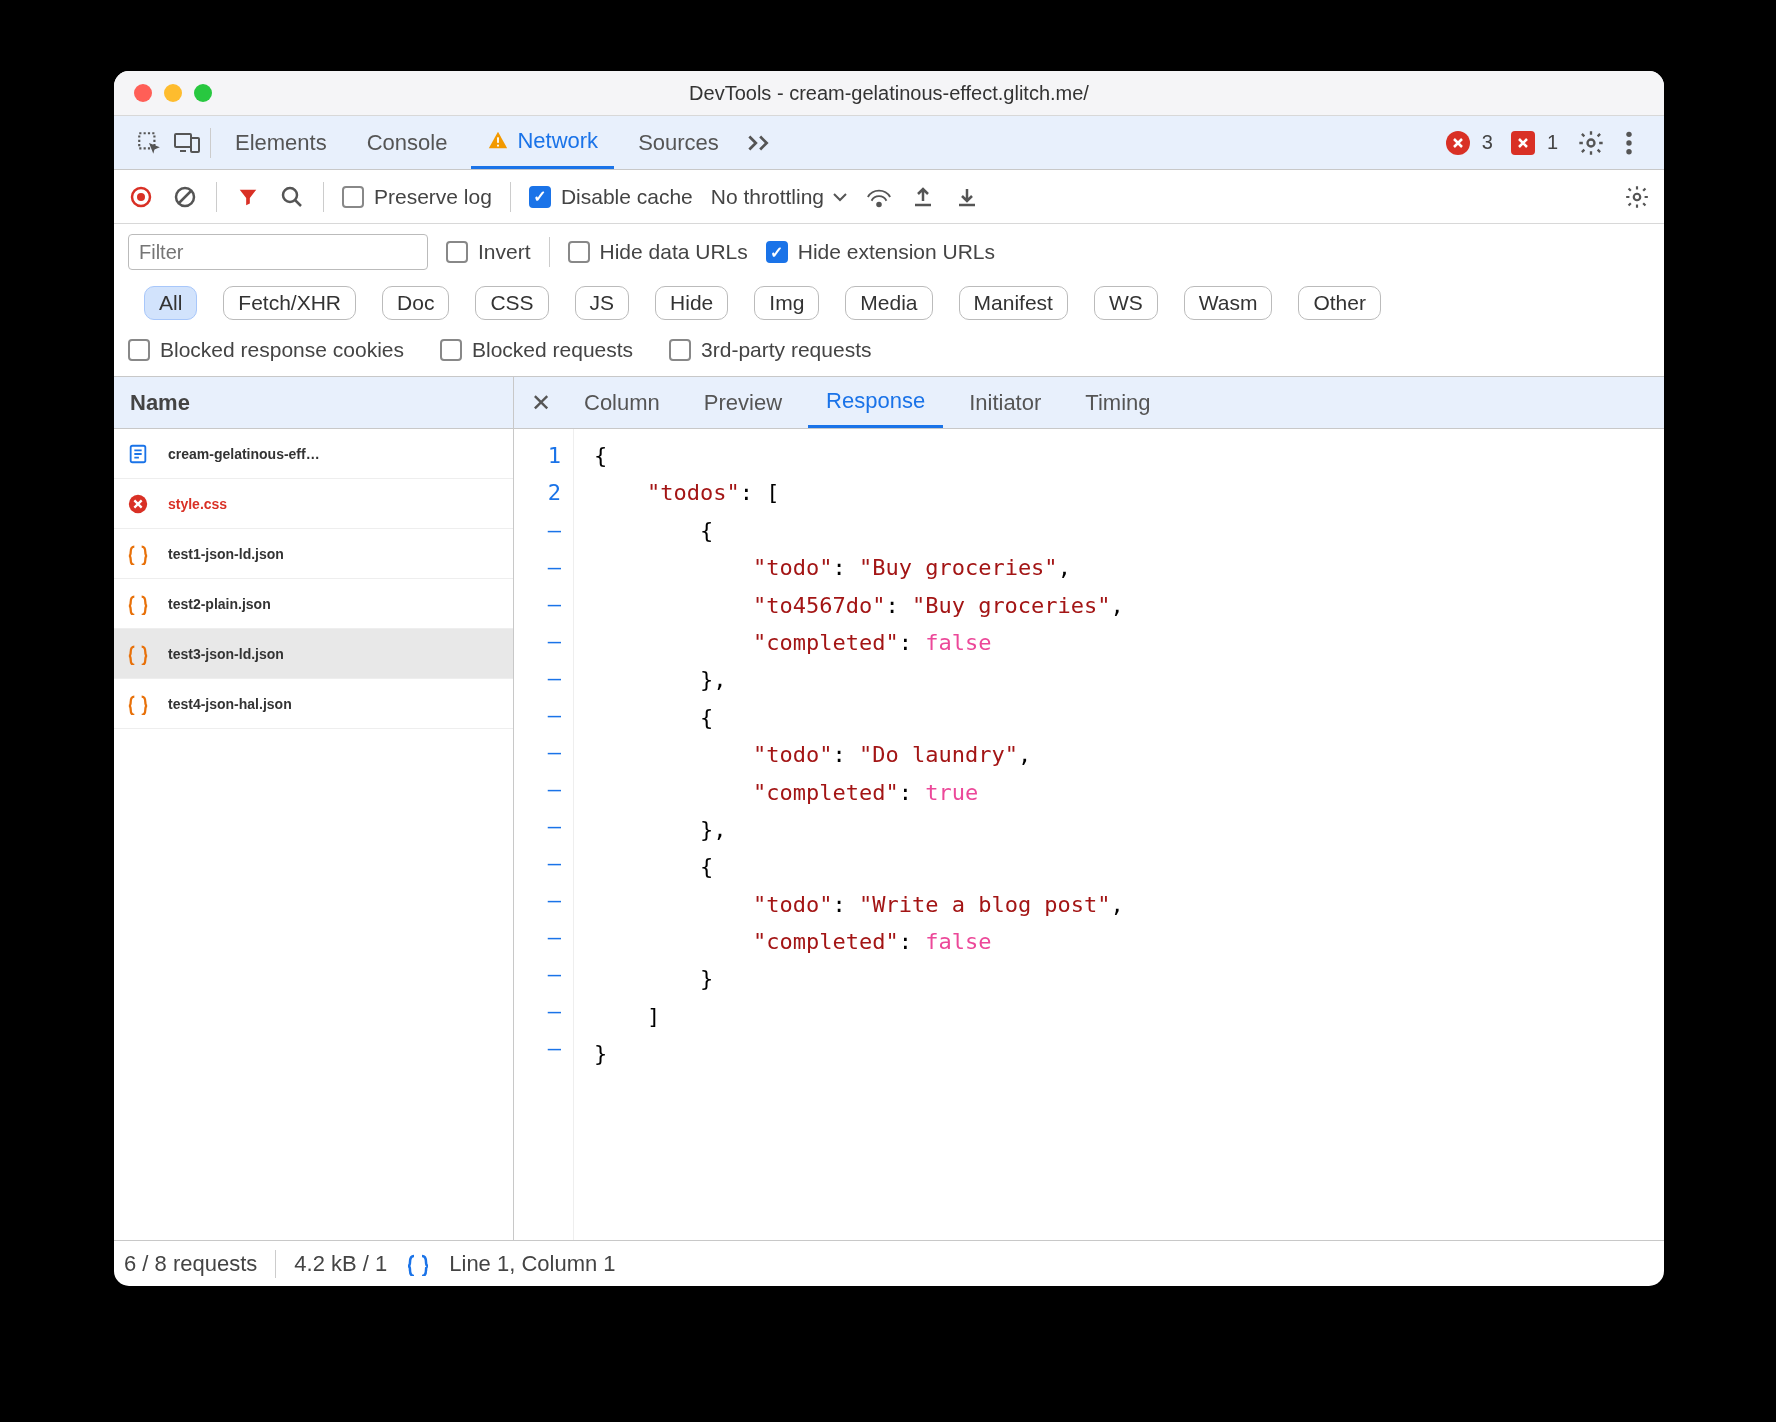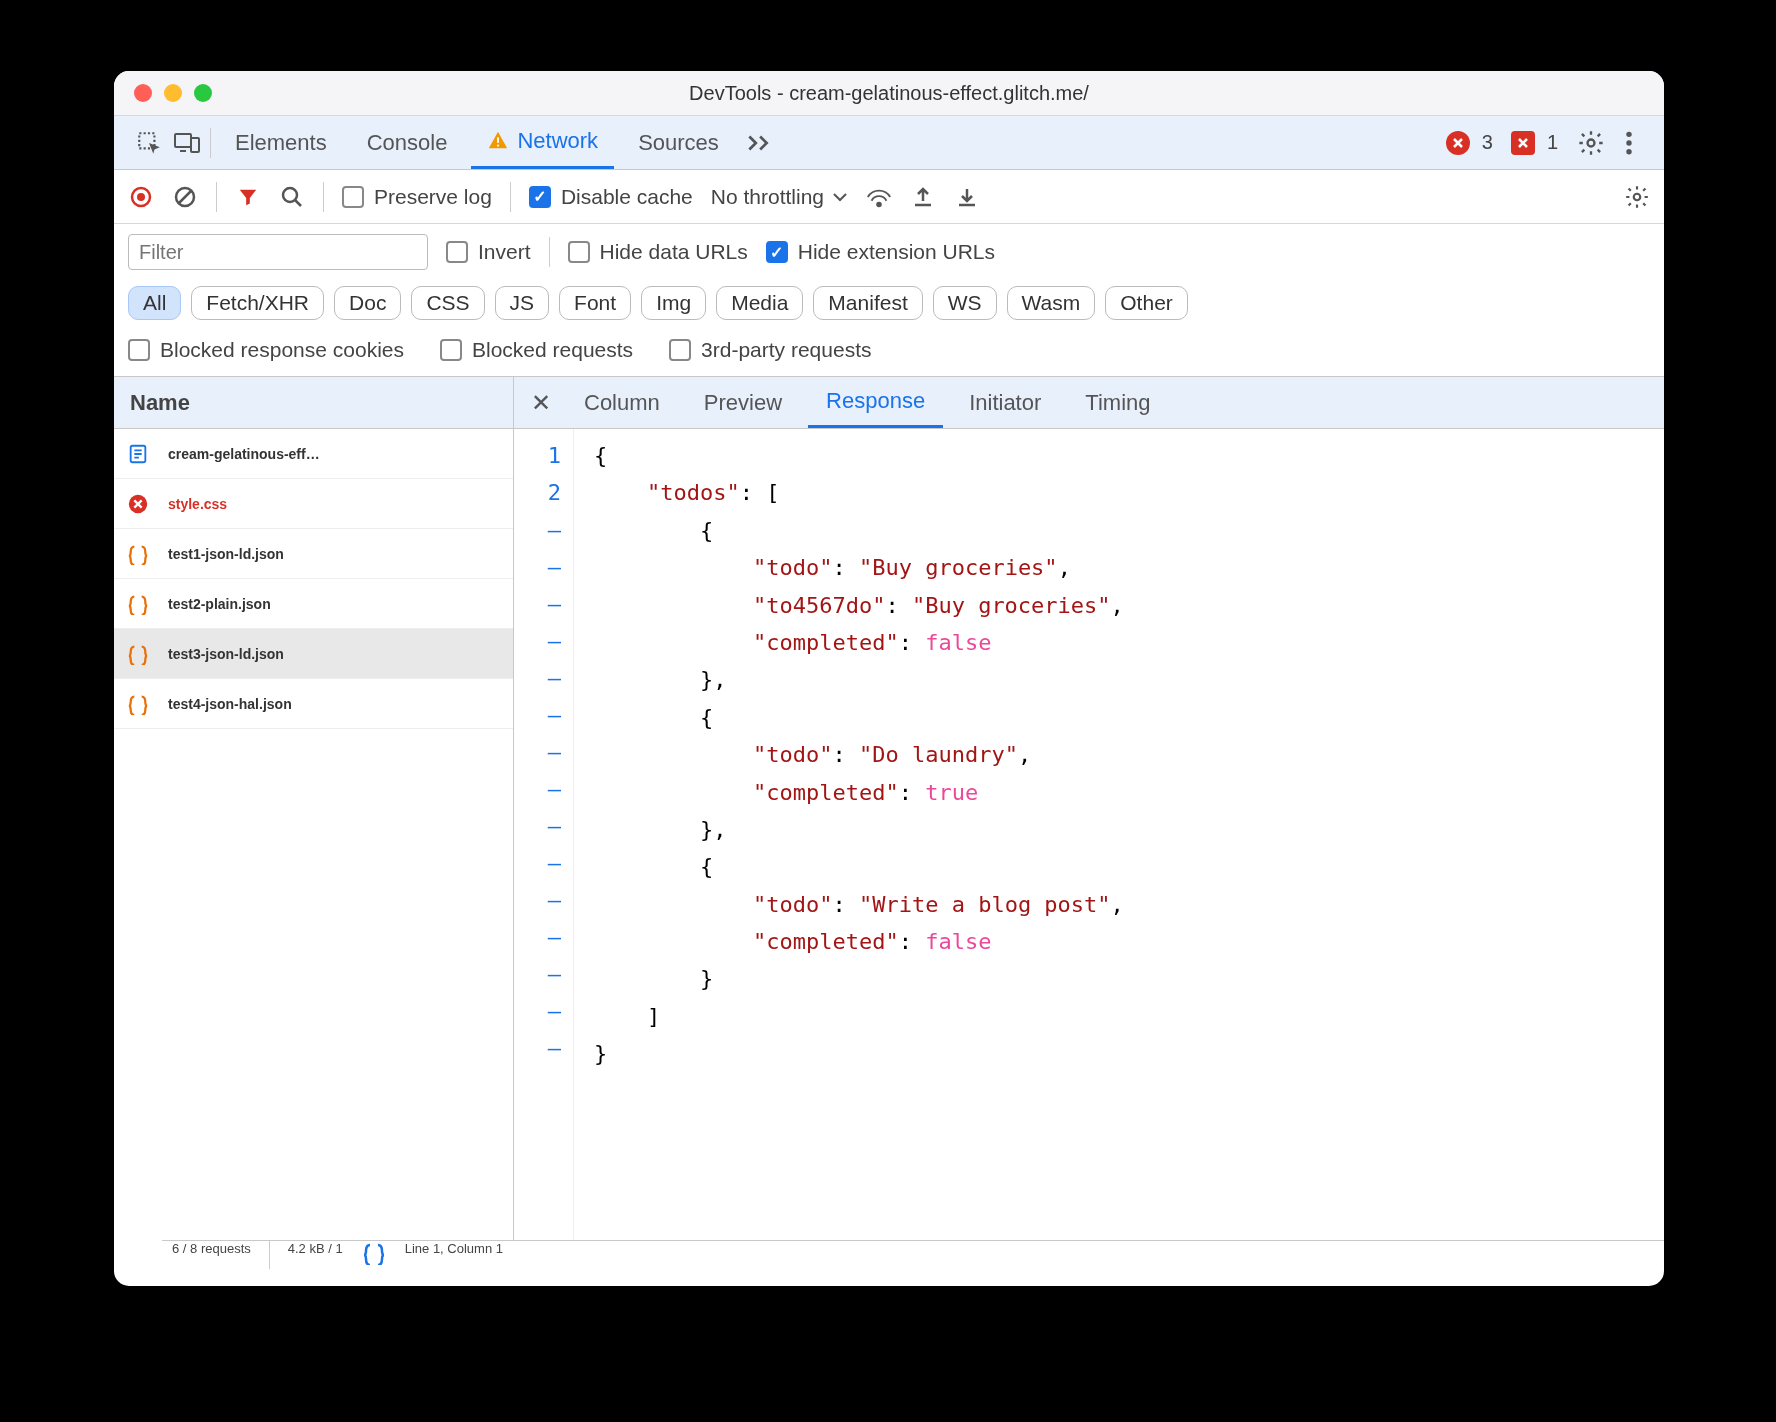--- a/index.html
+++ b/index.html
@@ -21,21 +21,21 @@
 .toolbar { height: 54px; display: flex; align-items: center; padding: 0 14px; gap: 18px; border-bottom: 1px solid #d8d8d8; font-size: 21px; color:#444; }
 .tb-ic { width: 26px; height:26px; display:flex; align-items:center; justify-content:center; }
 .sep { width:1px; height: 30px; background: #ccc; }
 .chk { display: flex; align-items: center; gap: 10px; }
 .chkbox { width:22px; height:22px; border:2px solid #888; border-radius:4px; display:flex; align-items:center; justify-content:center; }
 .chkbox.on { background:#1a73e8; border-color:#1a73e8; color:#fff; }
 .chkbox.on::after { content:"✓"; font-size:16px; font-weight:bold; }
 .filterrow { padding: 10px 14px; display:flex; align-items:center; gap:18px; font-size:21px; color:#444; flex-wrap: wrap; }
 .filter-input { width: 300px; height: 36px; border: 1px solid #bbb; border-radius: 4px; padding: 0 10px; font-size: 20px; color:#888; }
 .chips { padding: 6px 14px 12px; display:flex; gap:10px; font-size: 21px; }
-.chip { border: 1px solid #bbb; border-radius: 10px; padding: 4px 14px; color:#333; cursor: pointer; }
+.chip { border: 1px solid #bbb; border-radius: 10px; padding: 4px 14px; color:#333; cursor: pointer; margin-left: 16px; }
 .chip.on { background:#d2e3fc; border-color:#a8c7fa; }
 .filterrow2 { padding: 6px 14px 14px; display:flex; gap: 36px; font-size: 21px; color:#444; border-bottom: 1px solid #c8c8c8; }
 .content { flex: 1; display: flex; overflow: hidden; }
 .sidebar { width: 400px; border-right: 1px solid #c8c8c8; display:flex; flex-direction: column; font-weight: bold; }
 .sb-header { height: 52px; background:#e8f0fc; border-bottom: 1px solid #c8c8c8; display:flex; align-items:center; padding: 0 16px; font-size: 22px; color:#444; }
 .sb-list { flex: 1; overflow:auto; }
 .row { height: 50px; display:flex; align-items:center; padding: 0 12px; gap: 18px; font-size: 14px; color:#333; border-bottom: 1px solid #eee; cursor: pointer; }
 .row.sel { background:#e8e8e8; }
 .row.err { color:#d93025; }
 .ric { width: 24px; height:24px; display:flex; align-items:center; justify-content:center; }
@@ -44,21 +44,21 @@
 .dt-tabs { height:52px; background:#e8f0fc; border-bottom:1px solid #c8c8c8; display:flex; align-items:center; gap: 8px; padding: 0 10px; }
 .dt-tabs .close { width: 34px; height:34px; display:flex; align-items:center; justify-content:center; font-size:24px; color:#555; cursor:pointer; }
 .dt-tab { font-size: 22px; color:#555; padding: 0 18px; height:100%; display:flex; align-items:center; cursor:pointer; }
 .dt-tab.active { color:#1a73e8; border-bottom: 3px solid #1a73e8; }
 .response { flex:1; display:flex; overflow:auto; font-family: 'Menlo', 'Monaco', monospace; font-size: 22px; line-height: 1.7; }
 .gutter { width: 60px; text-align:right; color:#1a73e8; padding: 8px 12px 0 0; user-select:none; border-right: 1px solid #eee; }
 .gutter .ln { display:block; height: 37px; }
 .gutter .fold { color:#1a73e8; }
 .code { flex:1; padding: 8px 0 0 20px; white-space: pre; color:#000; }
 .k { color:#a31515; } .s { color:#a31515; } .p { color:#000; } .kw { color:#ec4899; }
-.status { height: 46px; border-top: 1px solid #c8c8c8; display:flex; align-items:flex-start; padding: 0 10px; font-size: 13px; color:#444; gap: 18px; margin-left: 48px; }
+.status { height: 46px; border-top: 1px solid #c8c8c8; display:flex; align-items:center; padding: 0 10px; font-size: 22px; color:#444; gap: 18px; }
 .status .vsep { width:1px; height:28px; background:#ccc; }
 svg { display:block; }
 </style>
 </head>
 <body>
 
 <div class="window">
 
   <div class="titlebar">
     <div class="traffic">
@@ -212,21 +212,21 @@
       <span>Hide extension URLs</span>
     </div>
   </div>
 
   <div class="chips">
     <div class="chip on">All</div>
     <div class="chip">Fetch/XHR</div>
     <div class="chip">Doc</div>
     <div class="chip">CSS</div>
     <div class="chip">JS</div>
-    <div class="chip">Font</div>
+    <div class="chip">Hide</div>
     <div class="chip">Img</div>
     <div class="chip">Media</div>
     <div class="chip">Manifest</div>
     <div class="chip">WS</div>
     <div class="chip">Wasm</div>
     <div class="chip">Other</div>
   </div>
 
   <div class="filterrow2">
     <div class="chk">

